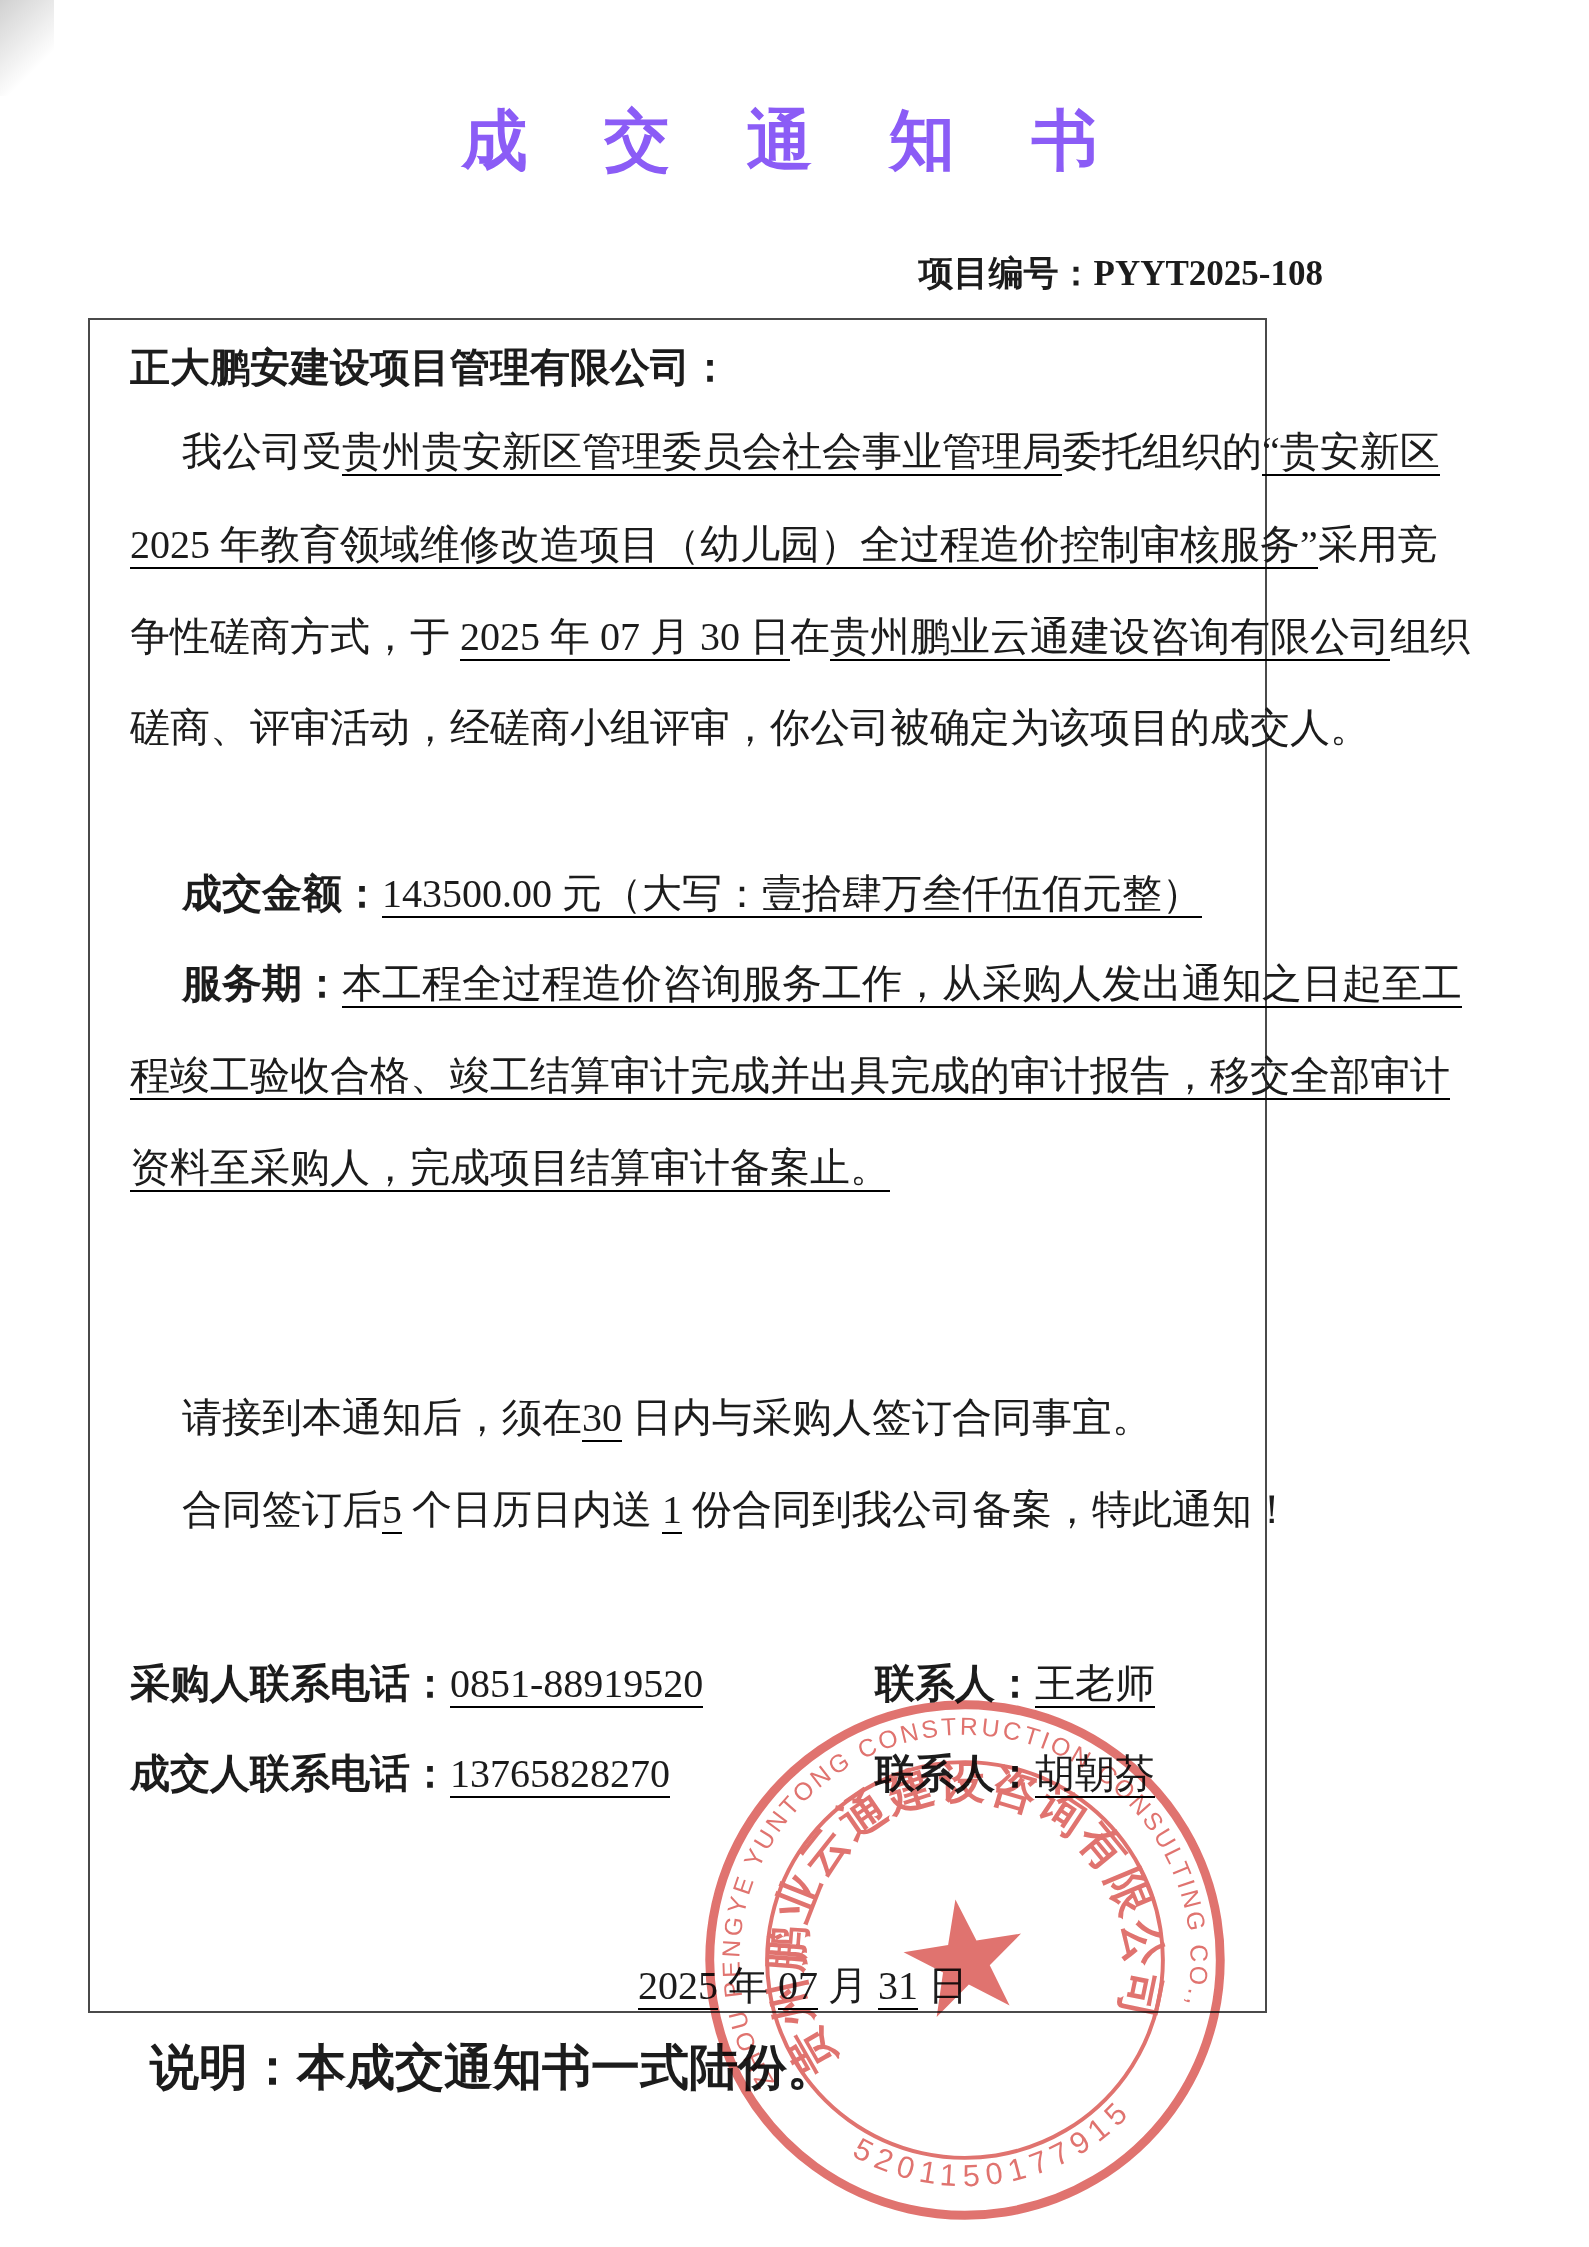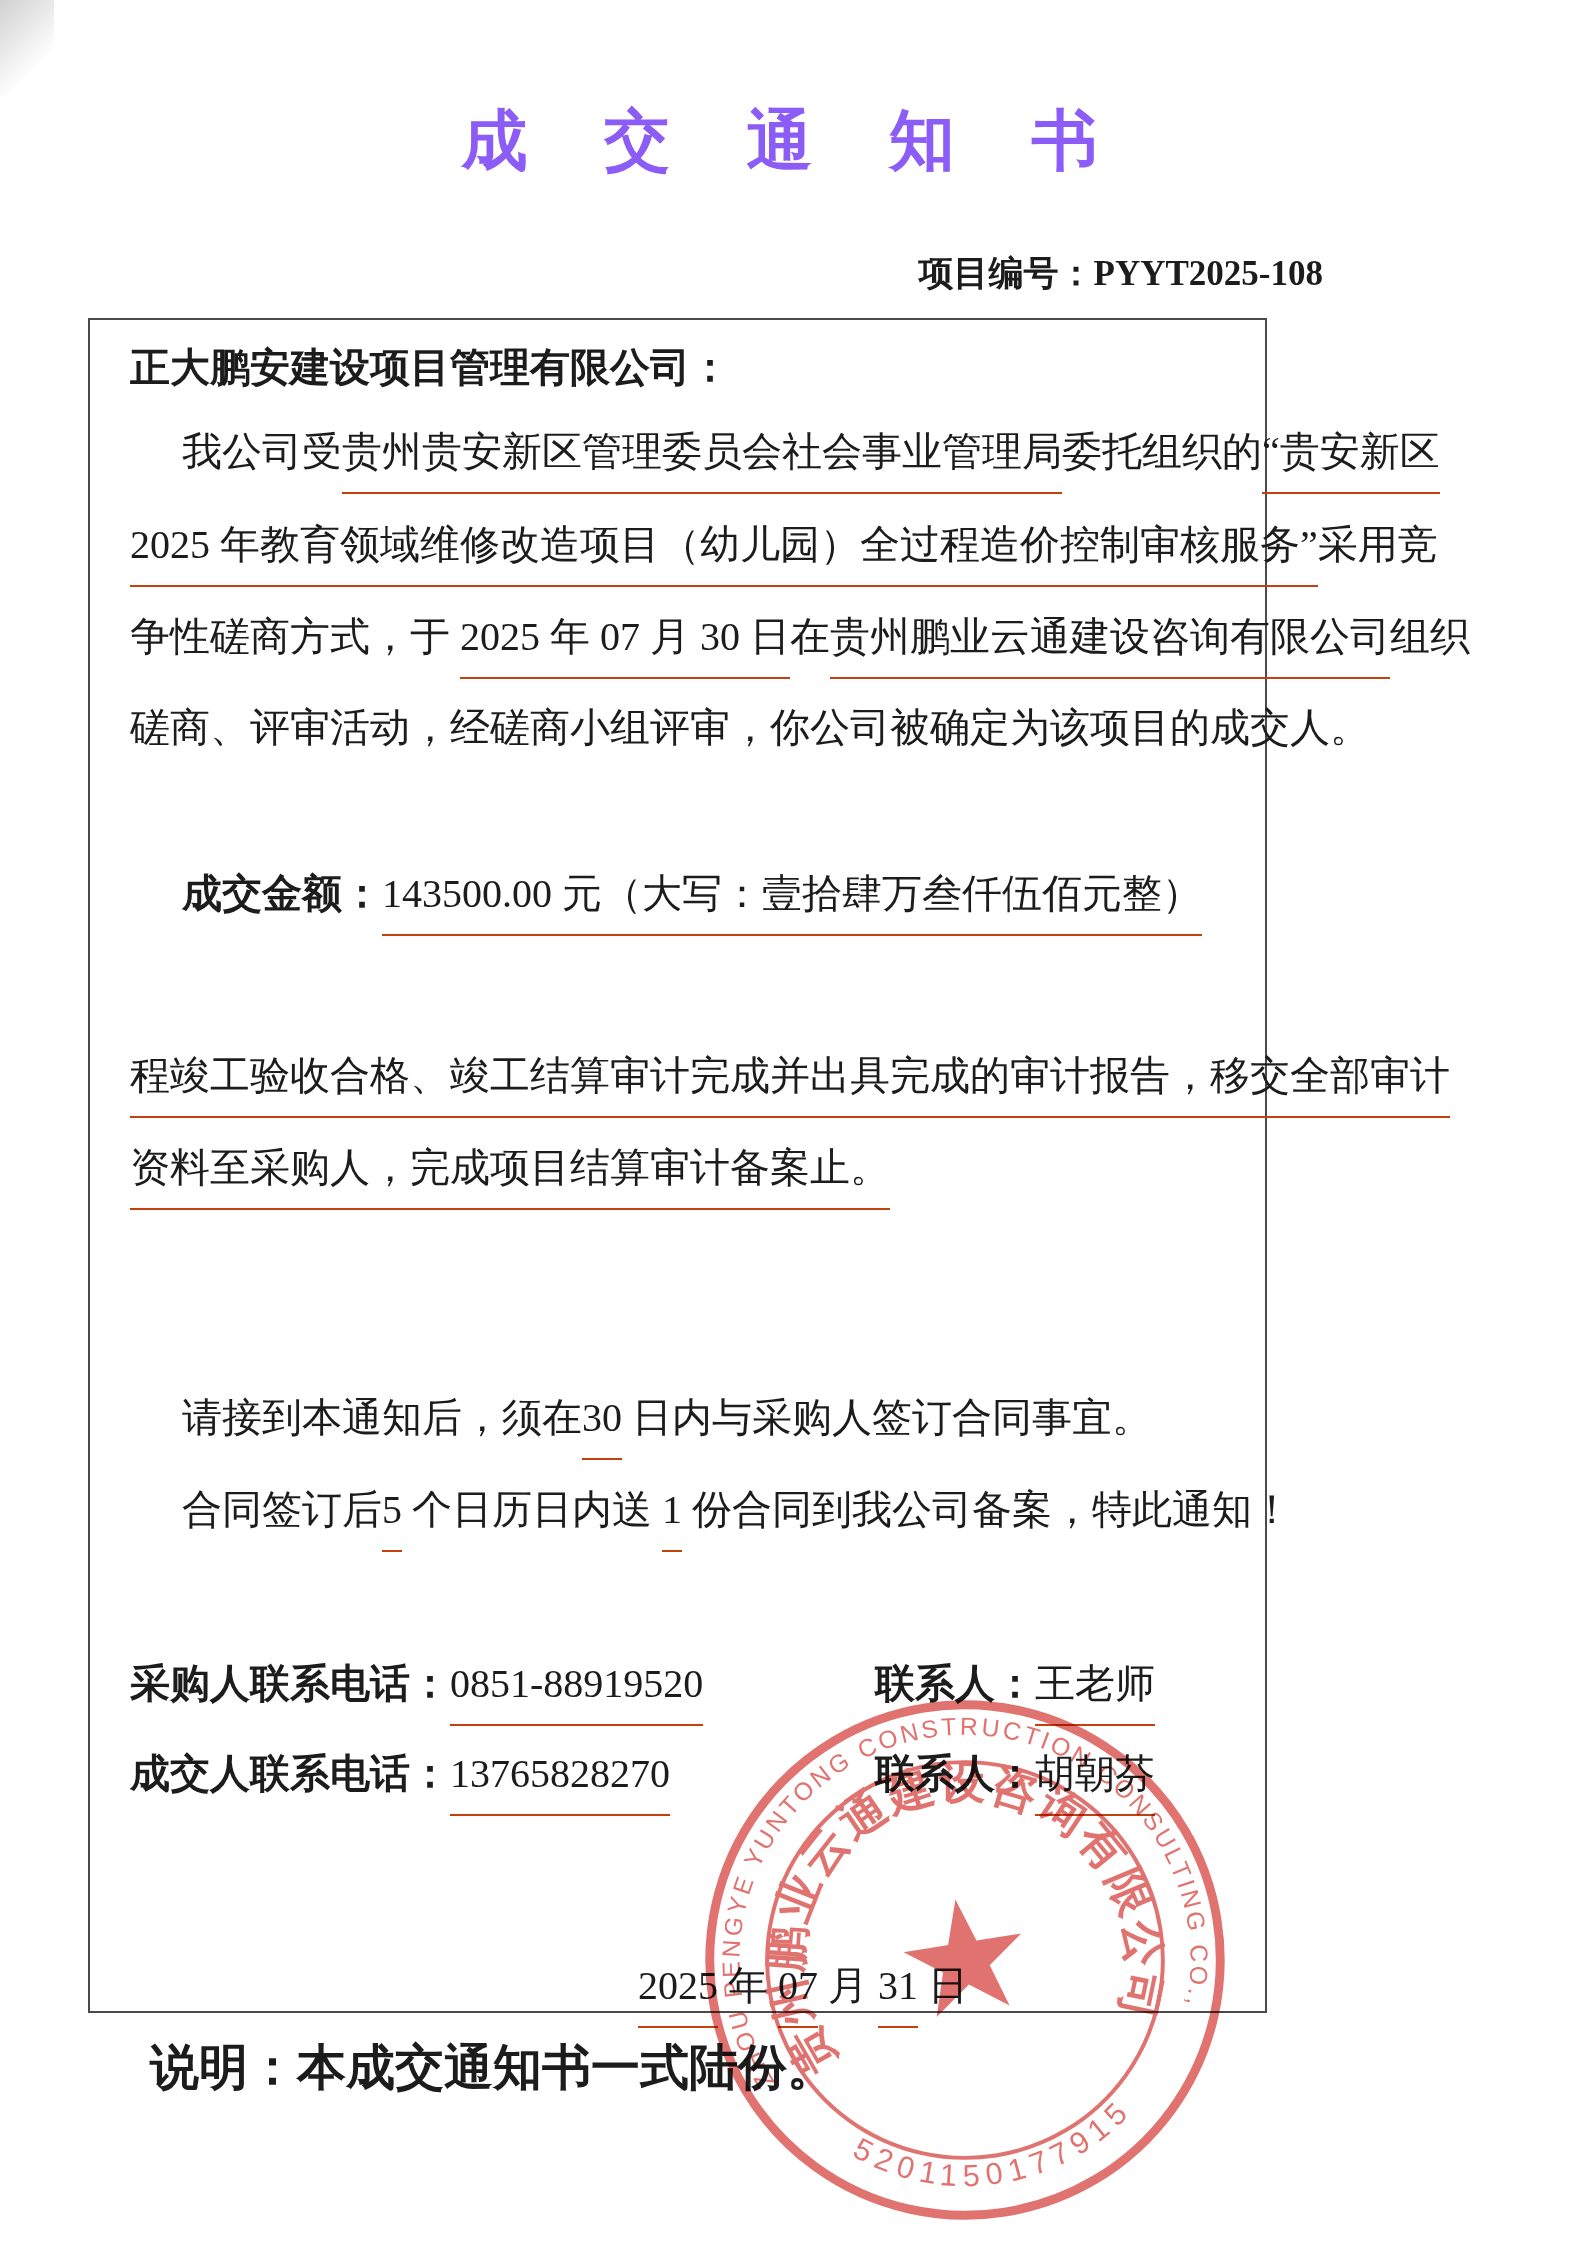--- a/index.html
+++ b/index.html
@@ -31,21 +31,21 @@
     width:1179px; height:1695px;
     border:2px solid #4a4a4a;
     box-sizing:border-box;
     background:transparent;
   }
   .line {
     position:absolute; left:40px; right:30px;
     font-size:40px; line-height:1.3;
     white-space:nowrap;
   }
-  .u { border-bottom:2px solid #c2410c; padding-bottom:18px; }
+  .u { border-bottom:2px solid #000000; padding-bottom:0; }
   .b { font-weight:bold; }
   .ind { margin-left:52px; display:inline-block; }
   .contact-right { position:absolute; left:745px; top:0; }
   .footer-note {
     position:absolute; left:150px; top:2035px;
     font-size:49px; font-weight:bold; white-space:nowrap;
   }
   .seal {
     position:absolute; left:688px; top:1683px;
     width:554px; height:554px;
@@ -84,20 +84,23 @@
   </div>
 
   <div class="line" style="top:382px">
     <span>磋商、评审活动，经磋商小组评审，你公司被确定为该项目的成交人。</span>
   </div>
 
   <div class="line" style="top:548px">
     <span class="ind b">成交金额：</span><span class="u">143500.00 元（大写：壹拾肆万叁仟伍佰元整）</span>
   </div>
 
+  <div class="line" style="top:638px">
+    <span class="ind b">服务期：</span><span class="u">本工程全过程造价咨询服务工作，从采购人发出通知之日起至工</span>
+  </div>
 
   <div class="line" style="top:730px">
     <span class="u">程竣工验收合格、竣工结算审计完成并出具完成的审计报告，移交全部审计</span>
   </div>
 
   <div class="line" style="top:822px">
     <span class="u">资料至采购人，完成项目结算审计备案止。</span>
   </div>
 
   <div class="line" style="top:1072px">

